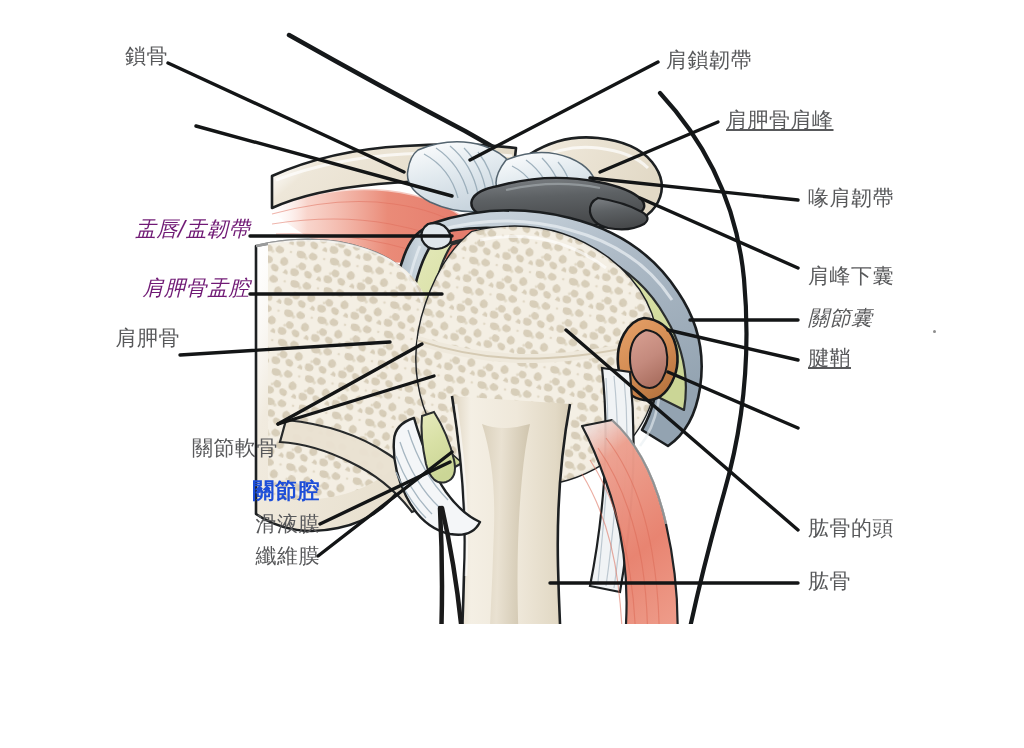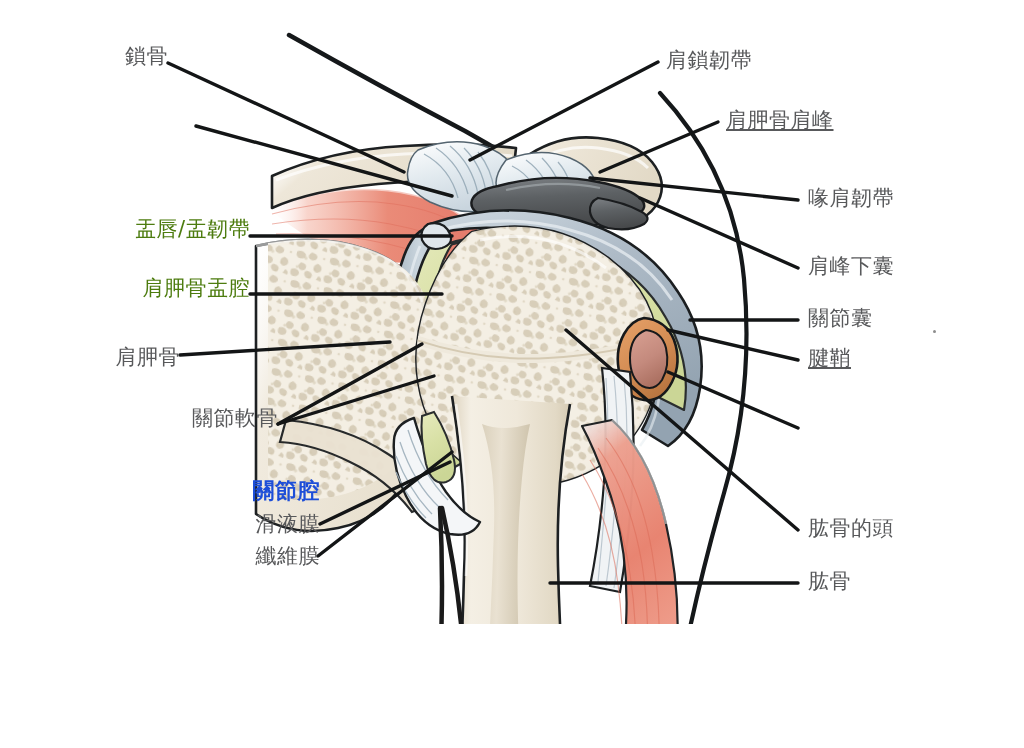--- a/index.html
+++ b/index.html
@@ -26,21 +26,21 @@
     height: 748px;
   }
   .lbl {
     position: absolute;
     font-size: 21px;
     line-height: 1.18;
     color: #58595b;
     white-space: nowrap;
     letter-spacing: 0.5px;
   }
-  .lbl.accent { color: #4d7c0f; }
+  .lbl.accent { color: #701a75; font-style: italic; }
   .lbl.bold { font-weight: bold; color: #1d4ed8; }
   .lbl.r { text-align: left; }
   .lbl.l { text-align: right; }
   .tiny-dot {
     position: absolute;
     width: 3px; height: 3px;
     background: #8d8d8d;
     border-radius: 50%;
   }
 </style>
@@ -359,39 +359,39 @@
     </g>
   </svg>
 
   <div class="lbl l" style="left:96px;  top:44px;  width:72px;">鎖骨</div>
 
 
   <div class="lbl l accent" style="left:108px; top:217px; width:142px;">盂唇/盂韌帶</div>
 
   <div class="lbl l accent" style="left:110px; top:276px; width:140px;">肩胛骨盂腔</div>
 
-  <div class="lbl l" style="left:92px;  top:345px; width:88px;">肩胛骨</div>
-
-  <div class="lbl l" style="left:168px; top:406px; width:110px;">關節軟骨</div>
+  <div class="lbl l" style="left:92px;  top:328px; width:88px;font-family:Liberation Mono, monospace;">肩胛骨</div>
+
+  <div class="lbl l" style="left:168px; top:436px; width:110px;">關節軟骨</div>
 
   <div class="lbl l bold" style="left:230px; top:478px; width:90px; font-size:22px;">關節腔</div>
 
   <div class="lbl l" style="left:232px; top:512px; width:88px;">滑液膜</div>
 
   <div class="lbl l" style="left:232px; top:544px; width:88px;">纖維膜</div>
 
   <div class="lbl r" style="left:666px; top:48px;">肩鎖韌帶</div>
 
   <div class="lbl r" style="left:726px; top:108px;text-decoration:underline;">肩胛骨肩峰</div>
 
   <div class="lbl r" style="left:808px; top:186px;">喙肩韌帶</div>
 
-  <div class="lbl r" style="left:808px; top:254px;">肩峰下囊</div>
-
-  <div class="lbl r" style="left:808px; top:306px;">關節囊</div>
+  <div class="lbl r" style="left:808px; top:264px;">肩峰下囊</div>
+
+  <div class="lbl r" style="left:808px; top:306px;font-style:italic;">關節囊</div>
 
   <div class="lbl r" style="left:808px; top:346px;text-decoration:underline;">腱鞘</div>
 
 
   <div class="lbl r" style="left:808px; top:516px;font-family:Liberation Serif, serif;">肱骨的頭</div>
 
   <div class="lbl r" style="left:808px; top:569px;">肱骨</div>
 
   <div class="tiny-dot" style="left:933px; top:330px;"></div>
 

